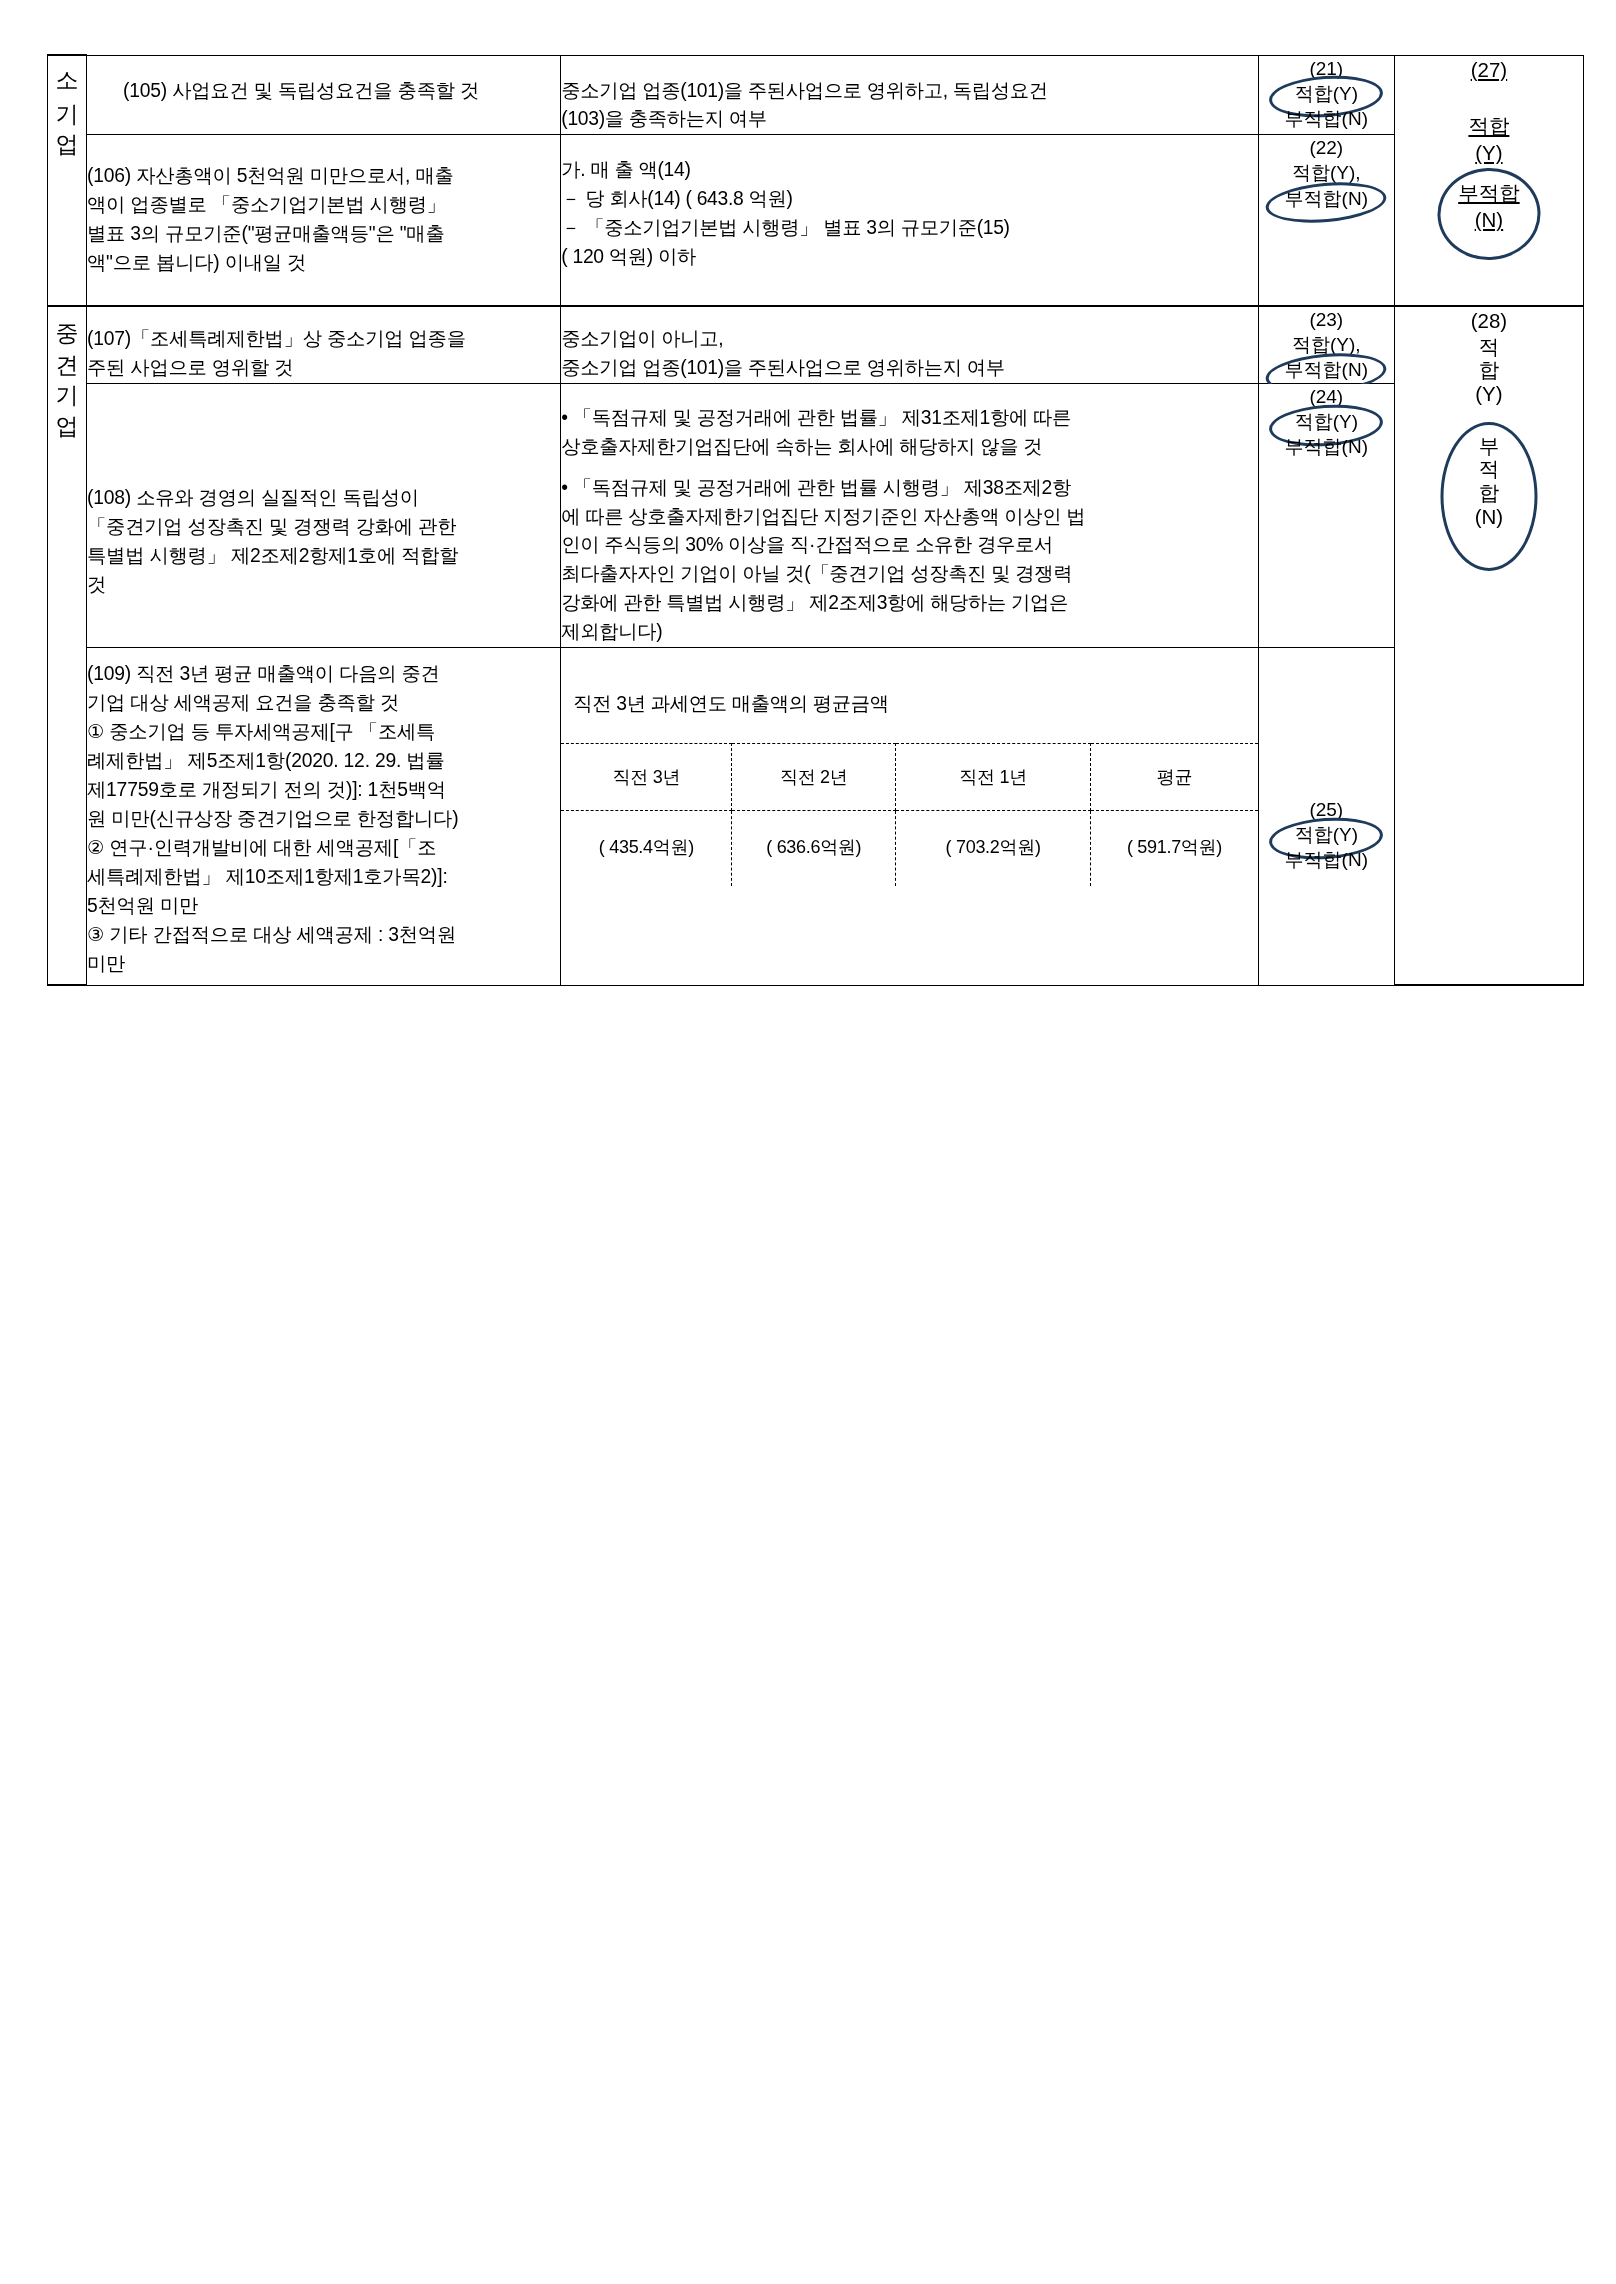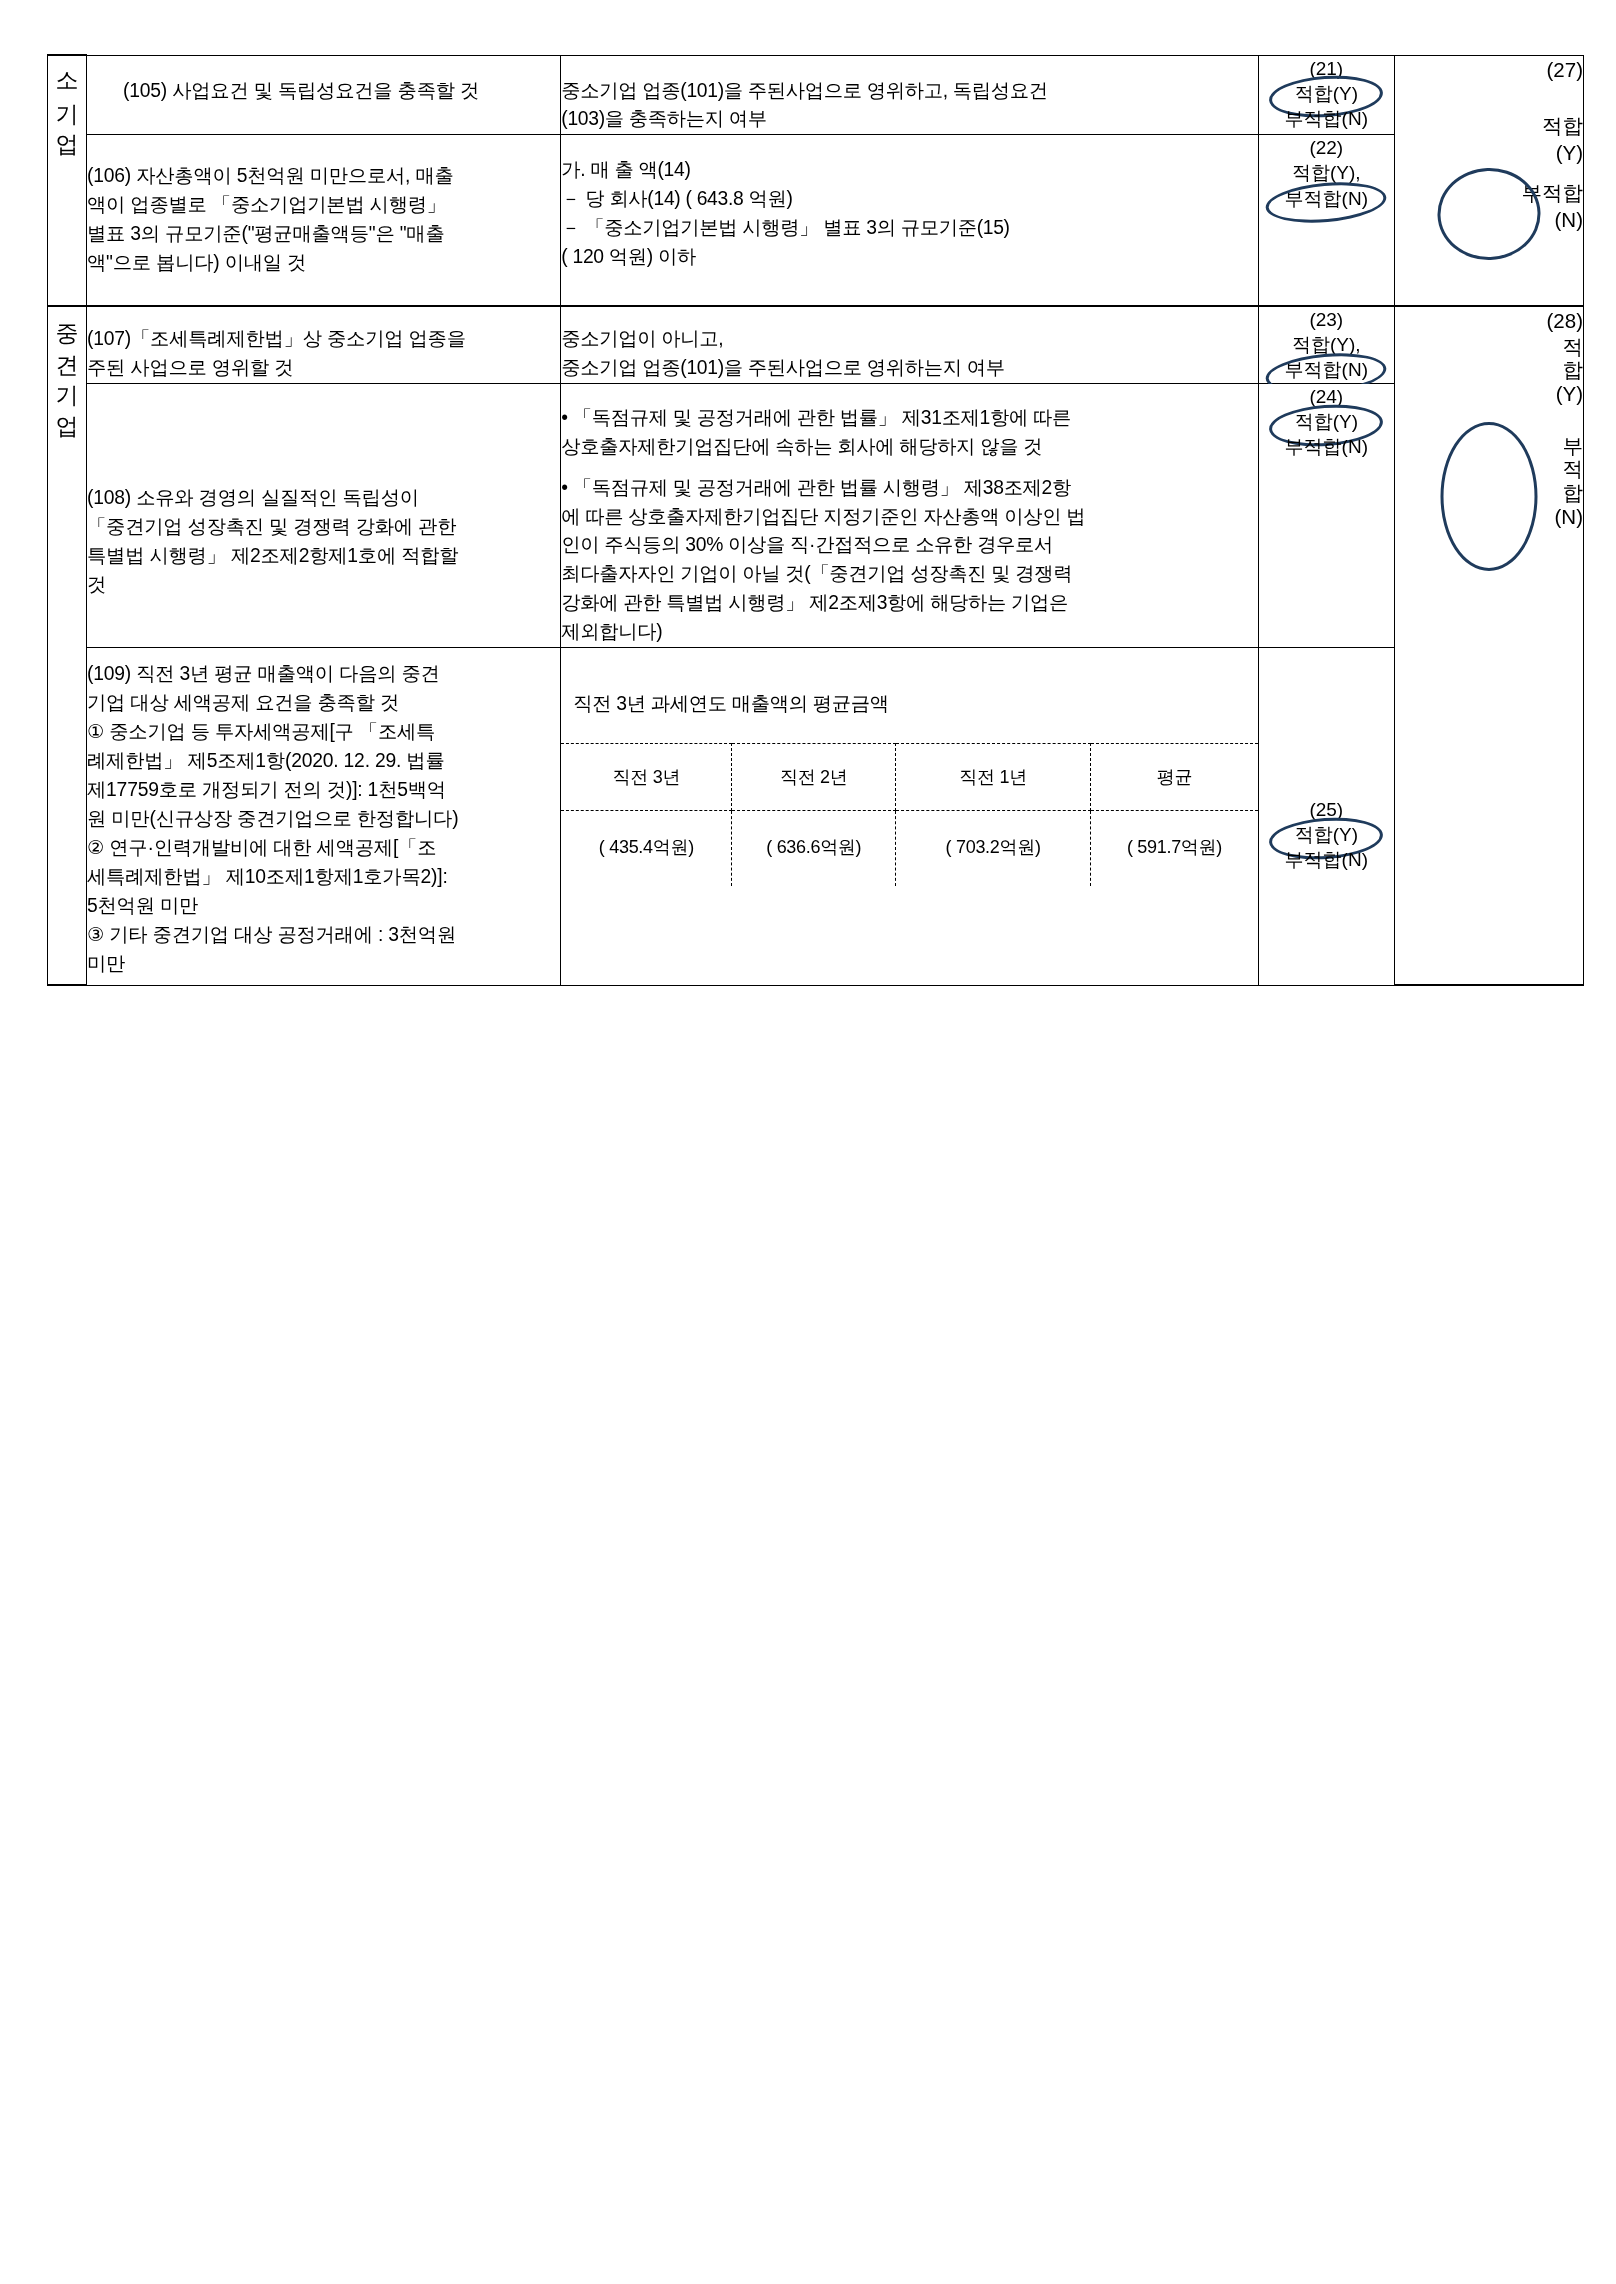--- a/index.html
+++ b/index.html
@@ -91,25 +91,26 @@
     padding: 6px 1.5px;
     position: relative;
   }
   td.judge .num { display:block; }
   td.judge .opt { display:block; position: relative; white-space: nowrap; }
 
   
   td.overall {
     font-size: 20.5px;
     line-height: 1.34;
-    text-align: right;
+    text-align: center;
     vertical-align: middle;
     padding: 6px 3px;
     border-right: 2.3px solid #000;
     position: relative;
+    text-decoration: underline;
   }
   td.overall .num { display:block; margin-bottom: 3px; }
   td.overall .blk { display:block; position: relative; }
   td.overall .gap { display:block; height: 26px; }
 
   
   .stack {
     display: inline-block;
     line-height: 1.16;
     font-size: 20.5px;
@@ -362,21 +363,21 @@
           <div style="padding-top:12px; padding-bottom:6px;">
             <span>(109) 직전 3년 평균 매출액이 다음의 중견</span><br>
             <span>기업 대상 세액공제 요건을 충족할 것</span><br>
             <span> ① 중소기업 등 투자세액공제[구 「조세특</span><br>
             <span>례제한법」 제5조제1항(2020. 12. 29. 법률</span><br>
             <span>제17759호로 개정되기 전의 것)]: 1천5백억</span><br>
             <span>원 미만(신규상장 중견기업으로 한정합니다)</span><br>
             <span> ② 연구·인력개발비에 대한 세액공제[「조</span><br>
             <span>세특례제한법」 제10조제1항제1호가목2)]:</span><br>
             <span>5천억원 미만</span><br>
-            <span> ③ 기타 중견기업 대상 공정거래에 : 3천억원</span><br>
+            <span> ③ 기타 간접적으로 대상 세액공제 : 3천억원</span><br>
             <span>미만</span>
           </div>
         </td>
 
         <td class="detail bot-edge" style="padding-left:0; padding-right:0;">
           <div style="padding:42px 12px 0 12px;">
             <span>직전 3년 과세연도 매출액의 평균금액</span>
           </div>
           <table class="sub">
             <colgroup>

